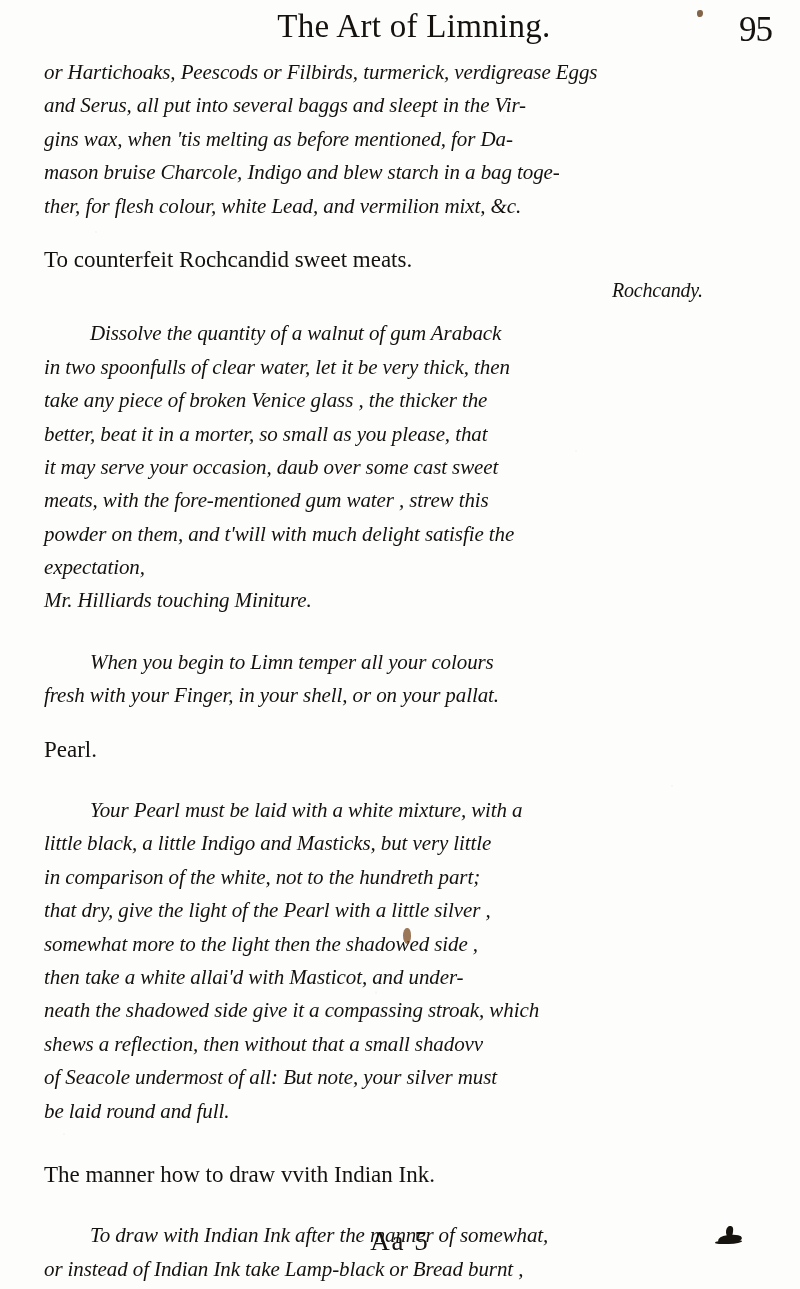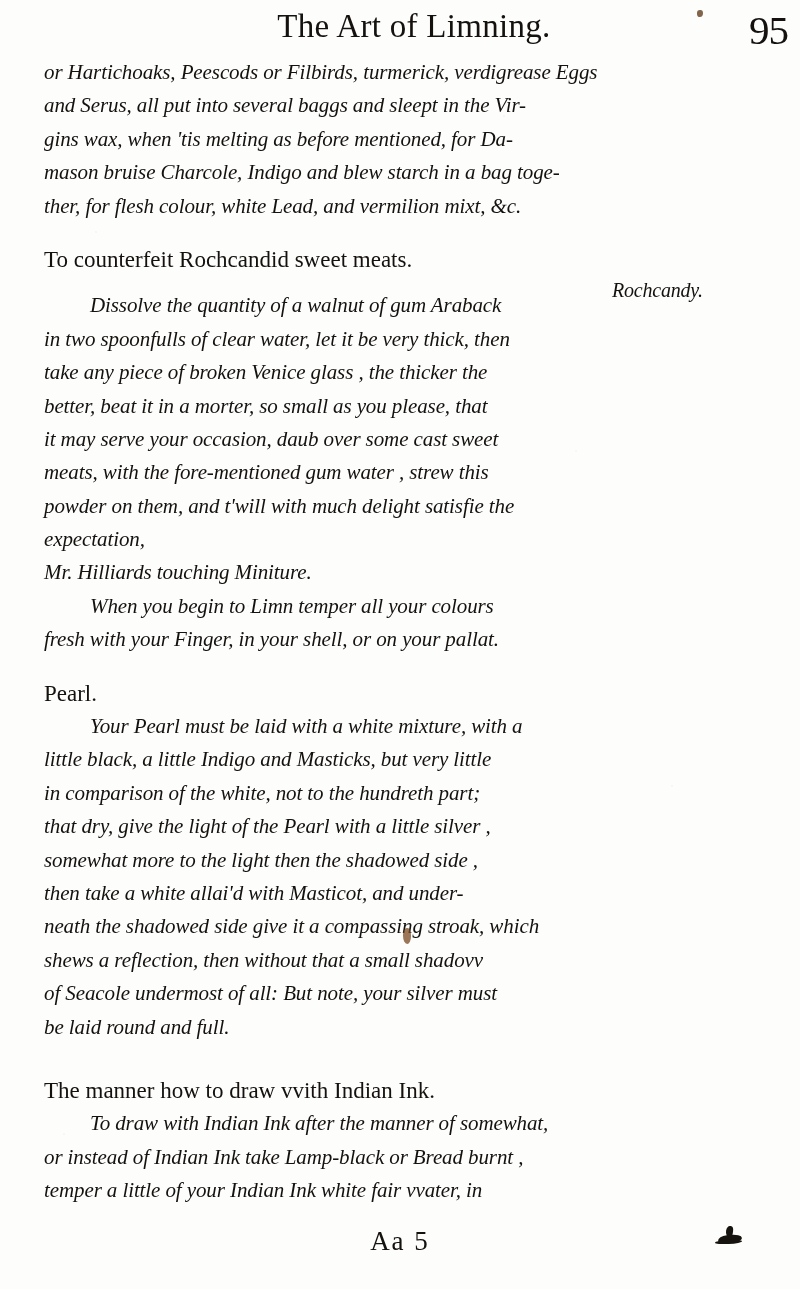--- a/index.html
+++ b/index.html
@@ -41,44 +41,44 @@
     top: 0;
     text-align: center;
     font-size: 33px;
     letter-spacing: 0.3px;
     line-height: 44px;
     white-space: nowrap;
     padding-left: 28px;
   }
   .runhead-folio {
     position: absolute;
-    right: 12px;
+    right: 28px;
     top: 6px;
-    font-size: 41px;
+    font-size: 35px;
     line-height: 40px;
     letter-spacing: -1px;
   }
 
   
   .textblock {
     position: absolute;
     left: 44px;
     top: 56px;
     width: 712px;
   }
   .line {
     position: relative;
     height: 33.4px;
     line-height: 33.4px;
     font-size: 21px;
     white-space: nowrap;
     letter-spacing: -0.1px;
     font-style: italic;
   }
-  .line.indent { padding-left: 46px; }
+  .line.indent { padding-left: 46px; margin-top: 28px; }
 
   
   .heading {
     height: 33.4px;
     line-height: 33.4px;
     font-size: 23px;
     text-align: left;
     white-space: nowrap;
   }
   .gap-sm { height: 13px; }

